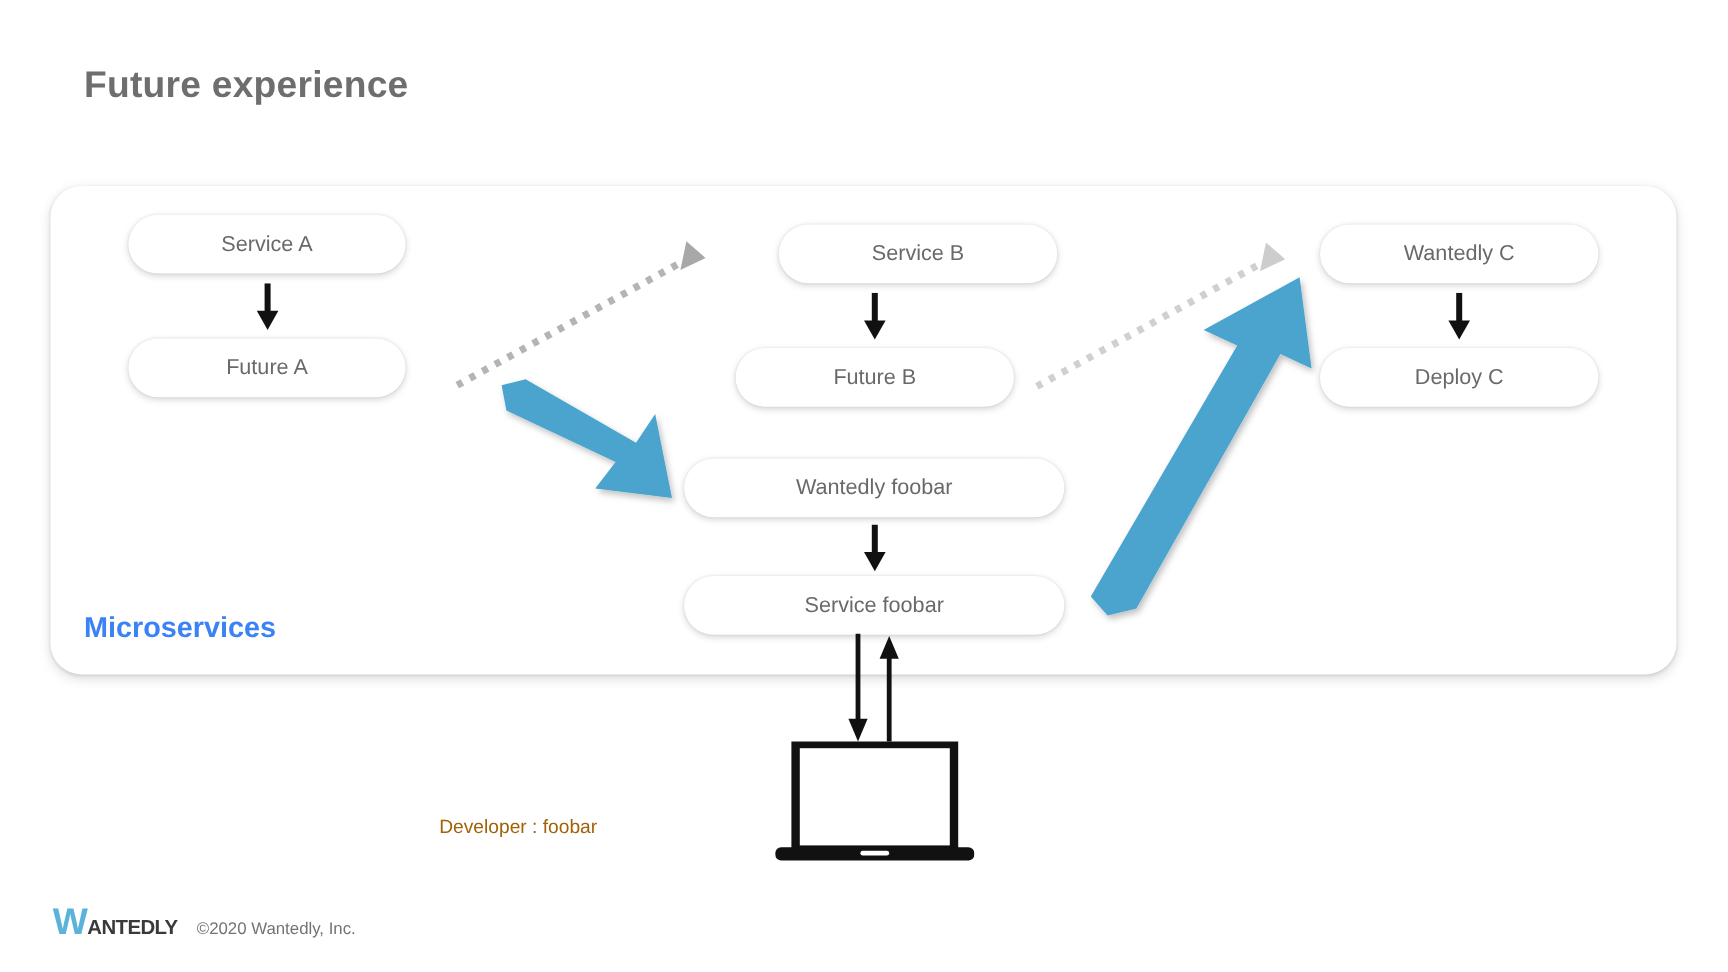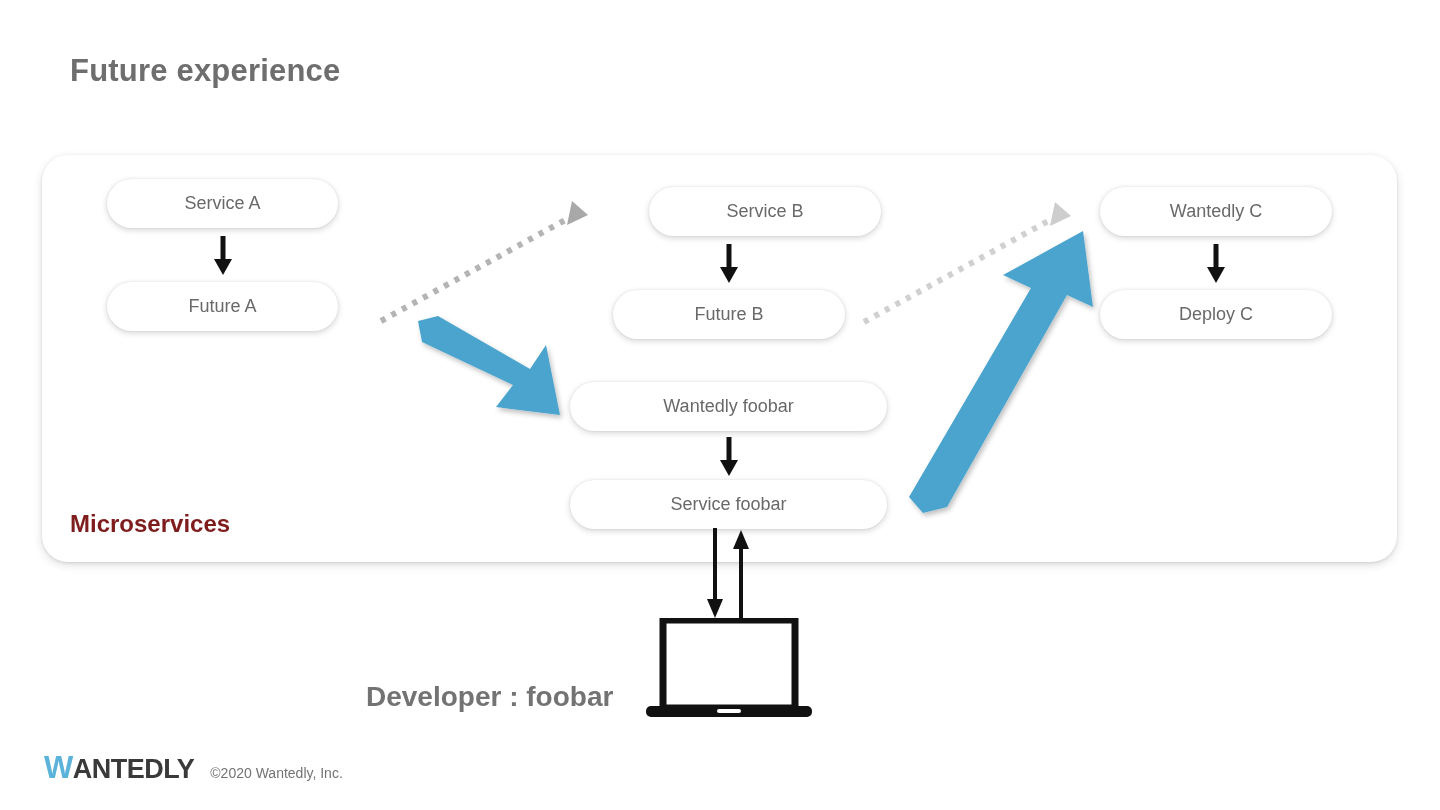--- a/index.html
+++ b/index.html
@@ -39,21 +39,21 @@
     background: #ffffff;
     border-radius: 26px;
     box-shadow: 0 3px 10px rgba(0,0,0,0.13), 0 1px 3px rgba(0,0,0,0.10);
   }
   .ms-card-label {
     position: absolute;
     left: 70px;
     top: 510px;
     font-size: 24px;
     font-weight: bold;
-    color: #7f1d1d;
+    color: #3b82f6;
     white-space: nowrap;
   }
 
   
   .pill {
     position: absolute;
     height: 49px;
     background: #ffffff;
     border-radius: 25px;
     box-shadow: 0 2px 6px rgba(0,0,0,0.17), 0 0 2px rgba(0,0,0,0.10);
@@ -117,23 +117,23 @@
     position: absolute;
     left: 646px;
     top: 618px;
     width: 166px;
     height: 100px;
   }
   .dev-label {
     position: absolute;
     left: 366px;
     top: 681px;
-    font-size: 28px;
-    font-weight: bold;
-    color: #737373;
+    font-size: 16px;
+    font-weight: normal;
+    color: #a16207;
     white-space: nowrap;
   }
 
   
   .footer {
     position: absolute;
     left: 44px;
     top: 752px;
     display: flex;
     align-items: baseline;
@@ -147,21 +147,21 @@
     display: flex;
     align-items: baseline;
   }
   .logo-w {
     color: #5cb3da;
     font-size: 31px;
     line-height: 1;
   }
   .logo-rest {
     color: #3a3a3a;
-    font-size: 27px;
+    font-size: 17px;
     line-height: 1;
     text-align: center;
   }
   .copyright {
     font-size: 14px;
     color: #737373;
     white-space: nowrap;
   }
 </style>
 </head>

